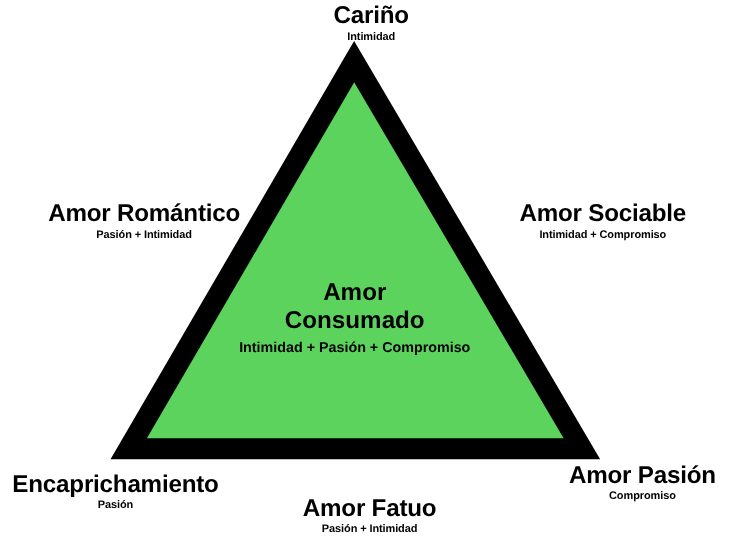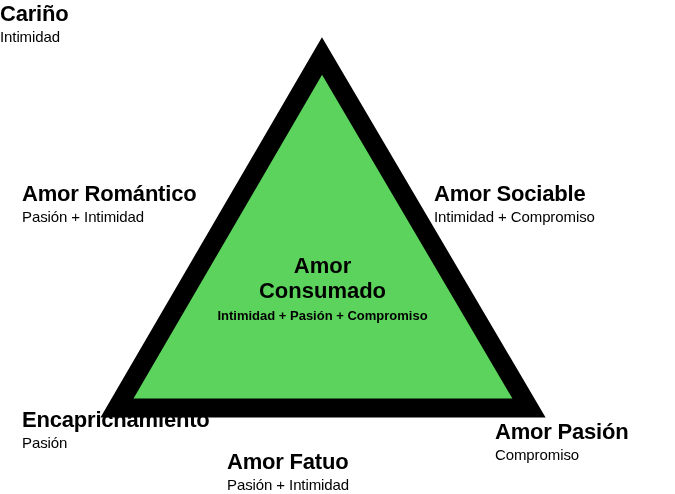--- a/index.html
+++ b/index.html
@@ -21,47 +21,47 @@
   }
   .triangle-svg {
     position: absolute;
     left: 0;
     top: 0;
     width: 675px;
     height: 494px;
   }
   .label-group {
     position: absolute;
-    text-align: left;
+    text-align: center;
     line-height: 1.05;
     white-space: nowrap;
   }
   .label-main {
     font-size: 22px;
     font-weight: bold;
     letter-spacing: -0.2px;
   }
   .label-sub {
-    font-size: 15px;
-    font-weight: normal;
+    font-size: 10px;
+    font-weight: bold;
     letter-spacing: -0.1px;
     margin-top: 4px;
   }
   
   #label-top {
     left: 0; right: 0; top: 2px;
   }
   #label-left {
     left: 22px; top: 182px; width: 218px;
   }
   #label-right {
     left: 434px; top: 182px; width: 228px;
   }
   #label-bottom-left {
-    left: 0px; top: 408px; width: 210px; padding-left: 22px;
+    left: 0px; top: 428px; width: 210px;
   }
   #label-bottom-center {
     left: 227px; top: 420px; width: 218px; margin-top: 30px;
   }
   #label-bottom-right {
     left: 495px; top: 420px; width: 178px;
   }
   
   #label-center {
     left: 175px; top: 254px; width: 295px;

